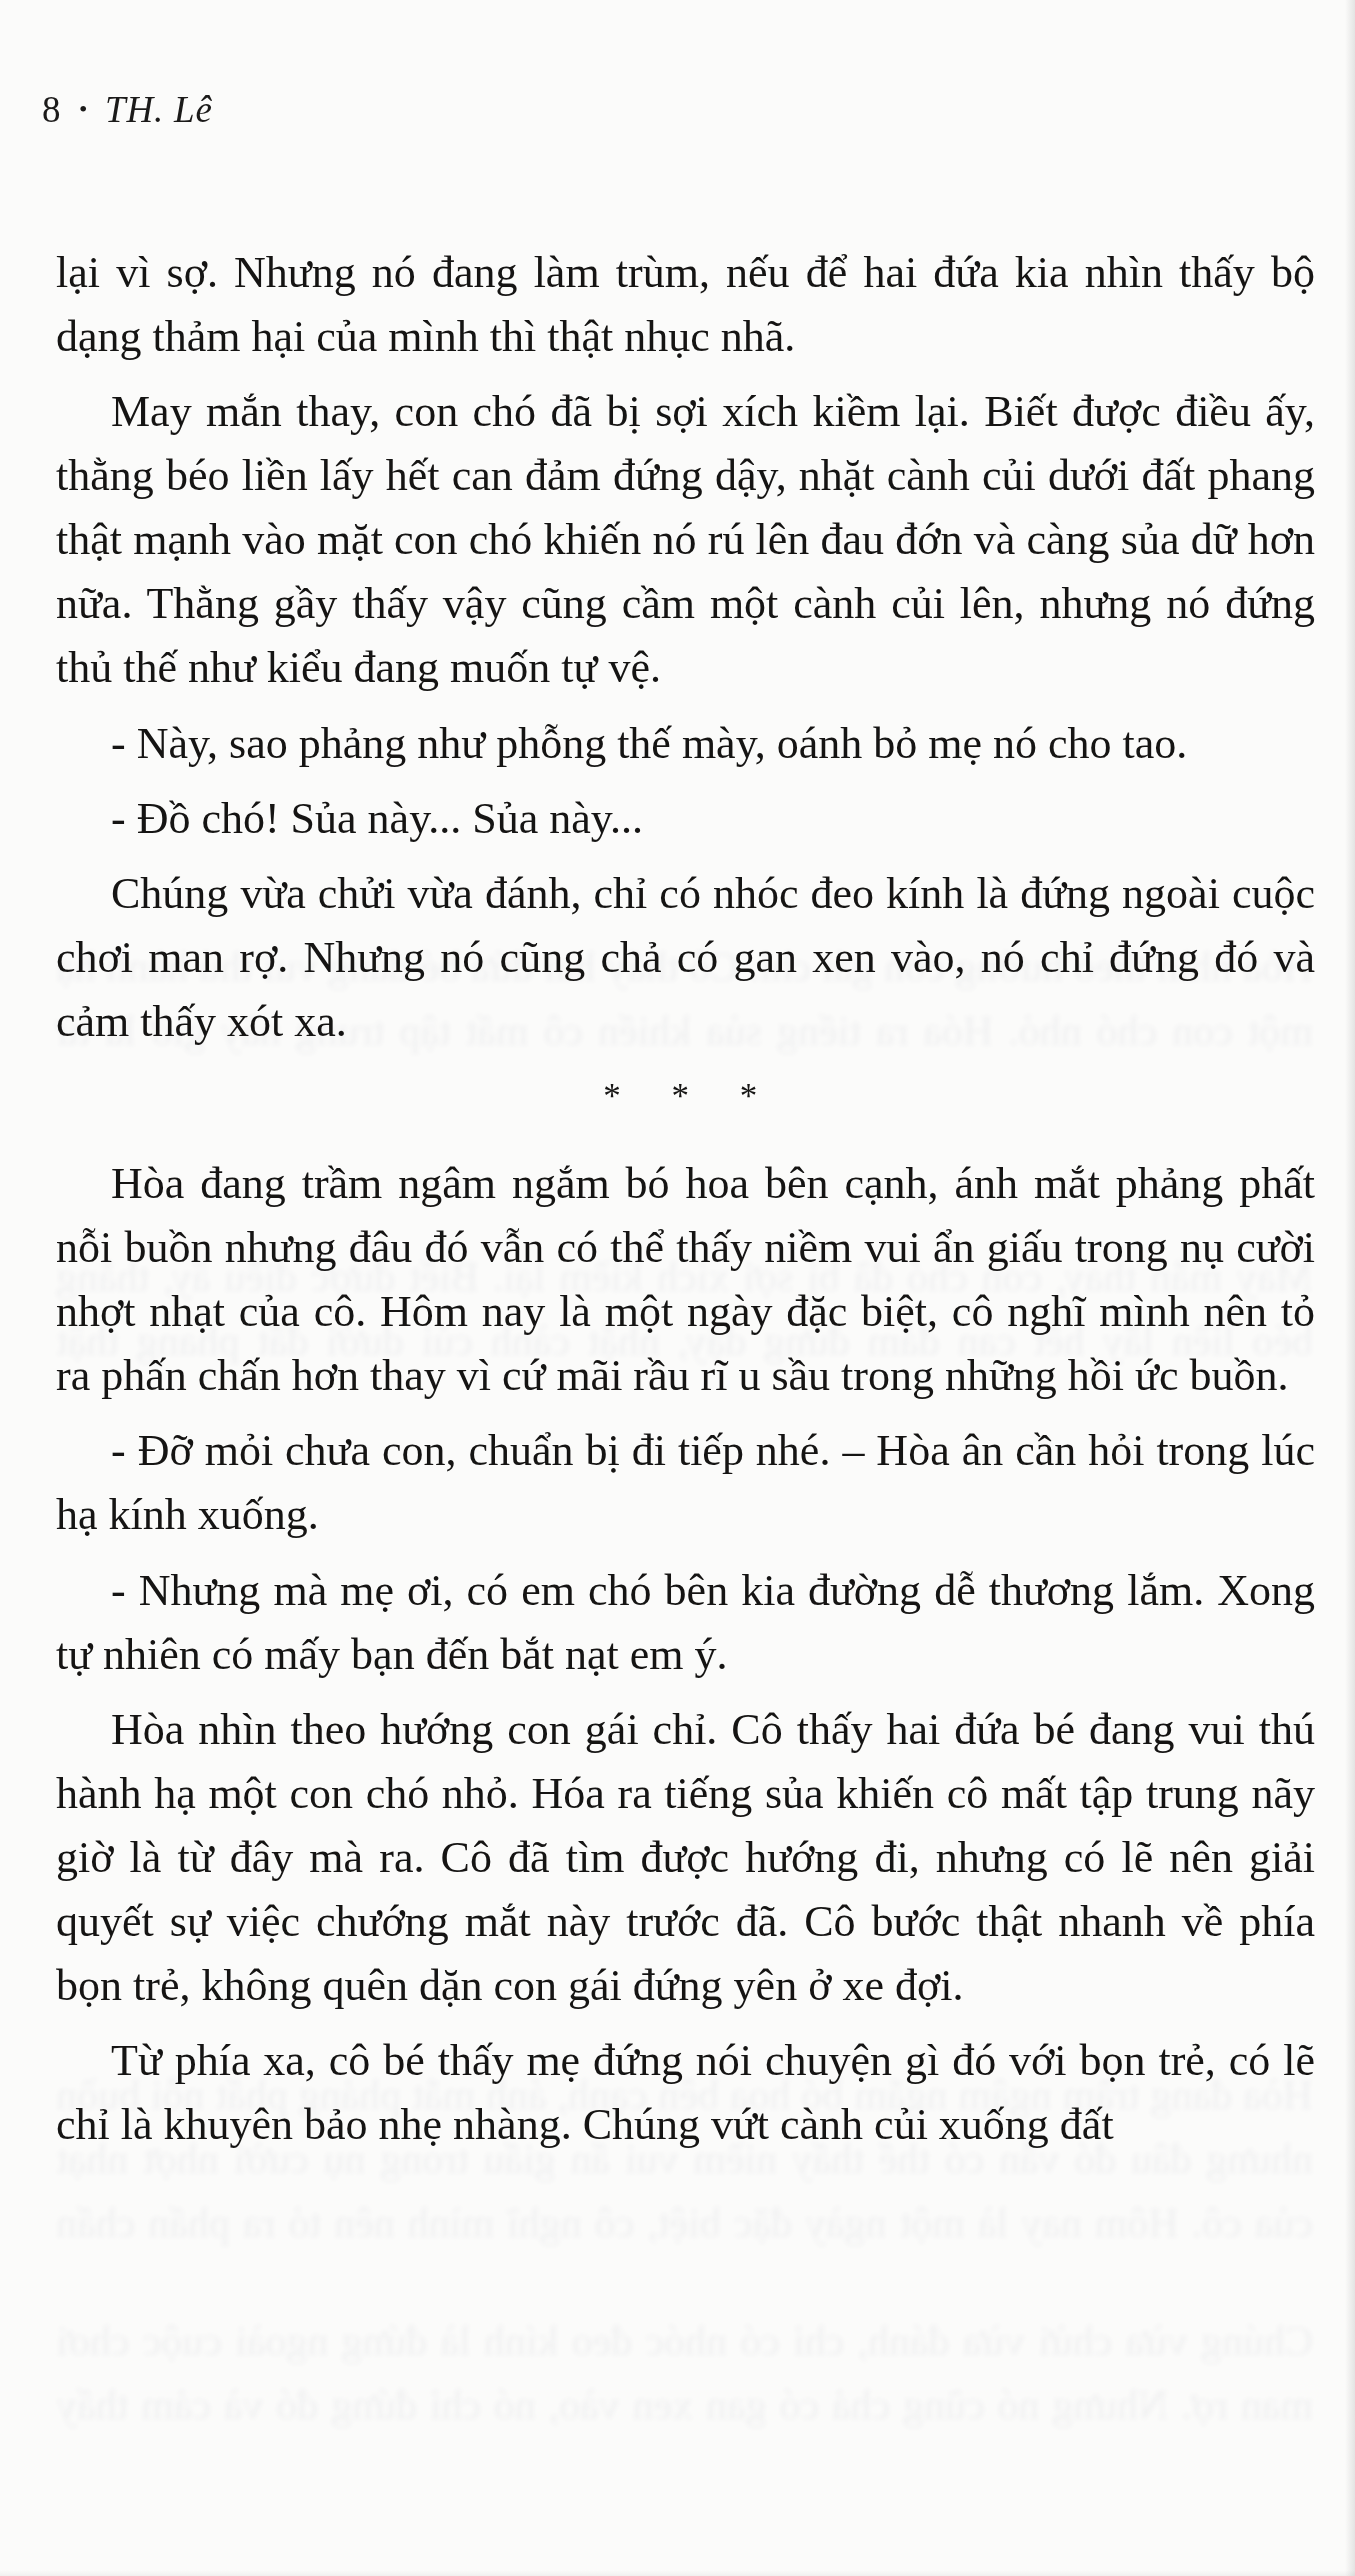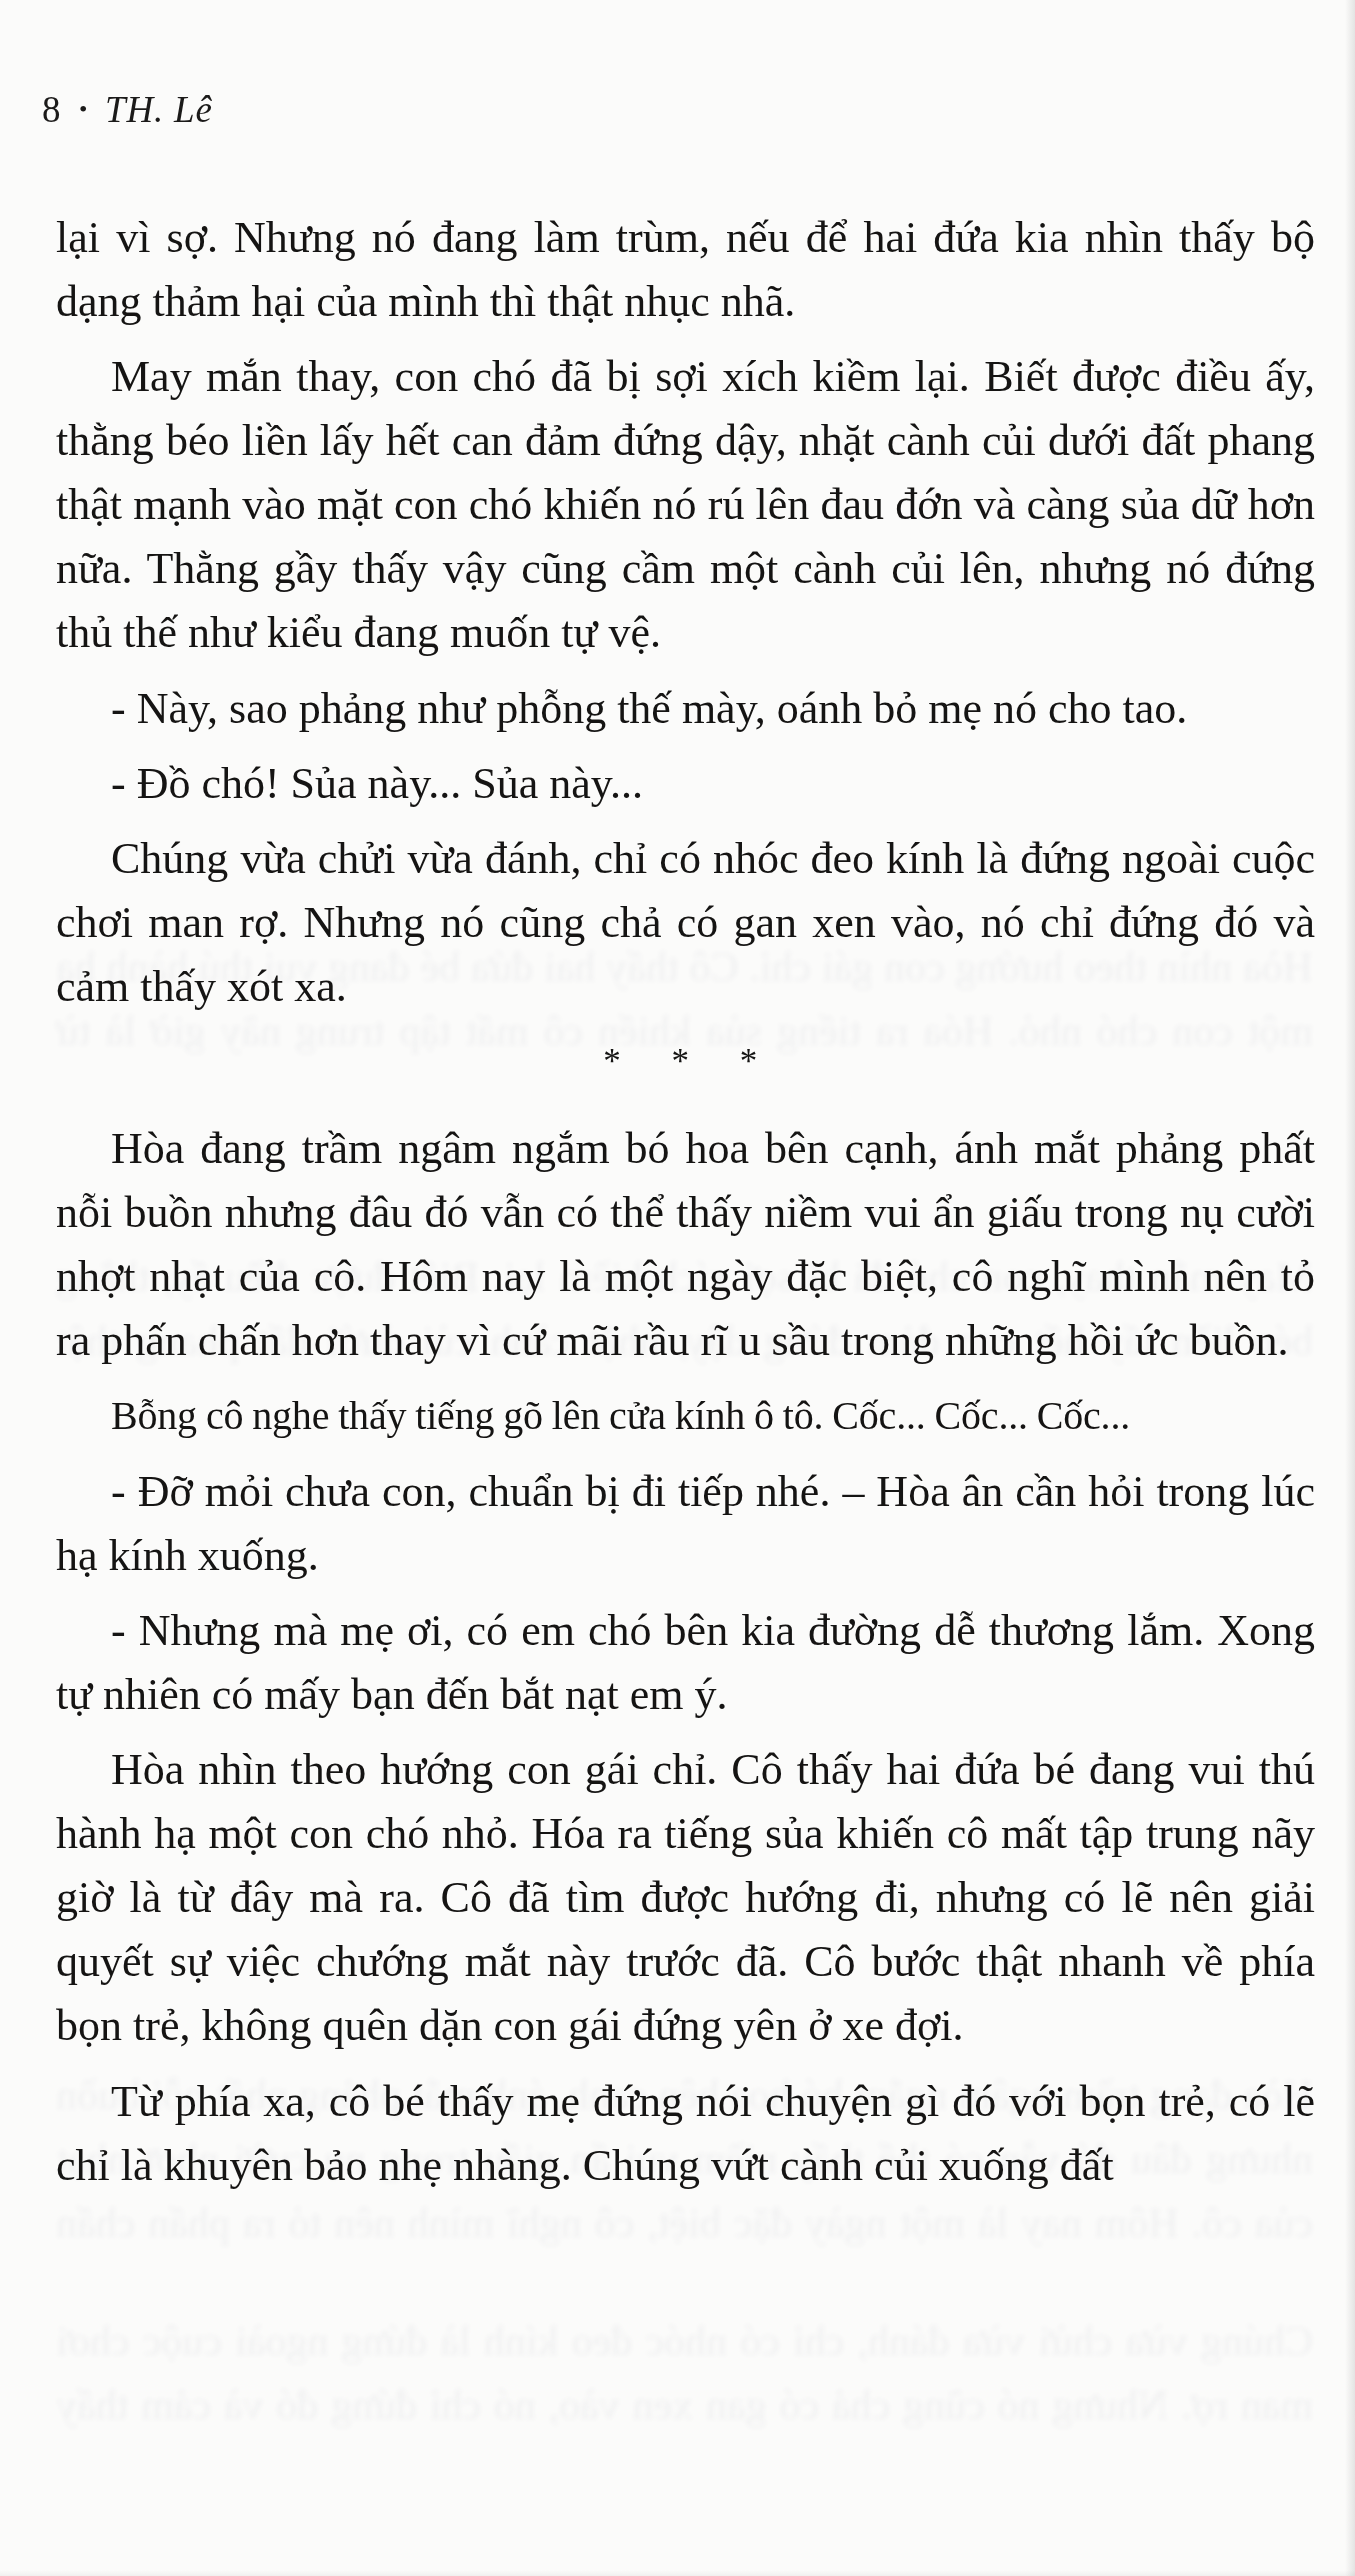--- a/index.html
+++ b/index.html
@@ -41,21 +41,21 @@
     width: 1259px;
     font-size: 44px;
     line-height: 64px;
     text-align: justify;
     color: #151413;
   }
   .body-text p {
     margin: 0 0 11.3px 0;
     text-indent: 55px;
   }
-  .body-text p.no-indent { text-indent: 0; }
+  .body-text p.no-indent { text-indent: 0; margin-top: 35px; }
   .body-text p.tight {
     font-size: 40px;
     letter-spacing: -0.2px;
     word-spacing: -0.8px;
   }
   .separator {
     text-align: center;
     text-indent: 0;
     font-size: 35px;
     line-height: 64px;
@@ -117,21 +117,20 @@
   <article class="body-text">
     <p class="no-indent">lại vì sợ. Nhưng nó đang làm trùm, nếu để hai đứa kia nhìn thấy bộ dạng thảm hại của mình thì thật nhục nhã.</p>
     <p>May mắn thay, con chó đã bị sợi xích kiềm lại. Biết được điều ấy, thằng béo liền lấy hết can đảm đứng dậy, nhặt cành củi dưới đất phang thật mạnh vào mặt con chó khiến nó rú lên đau đớn và càng sủa dữ hơn nữa. Thằng gầy thấy vậy cũng cầm một cành củi lên, nhưng nó đứng thủ thế như kiểu đang muốn tự vệ.</p>
     <p>- Này, sao phảng như phỗng thế mày, oánh bỏ mẹ nó cho tao.</p>
     <p>- Đồ chó! Sủa này... Sủa này...</p>
     <p>Chúng vừa chửi vừa đánh, chỉ có nhóc đeo kính là đứng ngoài cuộc chơi man rợ. Nhưng nó cũng chả có gan xen vào, nó chỉ đứng đó và cảm thấy xót xa.</p>
 
     <div class="separator">* * *</div>
 
     <p>Hòa đang trầm ngâm ngắm bó hoa bên cạnh, ánh mắt phảng phất nỗi buồn nhưng đâu đó vẫn có thể thấy niềm vui ẩn giấu trong nụ cười nhợt nhạt của cô. Hôm nay là một ngày đặc biệt, cô nghĩ mình nên tỏ ra phấn chấn hơn thay vì cứ mãi rầu rĩ u sầu trong những hồi ức buồn.</p>
-    <p class="tight">Bỗng cô nghe thấy tiếng gõ lên cửa kính ô tô. Cốc... Cốc... Cốc...</p>
     <p>- Đỡ mỏi chưa con, chuẩn bị đi tiếp nhé. – Hòa ân cần hỏi trong lúc hạ kính xuống.</p>
     <p>- Nhưng mà mẹ ơi, có em chó bên kia đường dễ thương lắm. Xong tự nhiên có mấy bạn đến bắt nạt em ý.</p>
     <p>Hòa nhìn theo hướng con gái chỉ. Cô thấy hai đứa bé đang vui thú hành hạ một con chó nhỏ. Hóa ra tiếng sủa khiến cô mất tập trung nãy giờ là từ đây mà ra. Cô đã tìm được hướng đi, nhưng có lẽ nên giải quyết sự việc chướng mắt này trước đã. Cô bước thật nhanh về phía bọn trẻ, không quên dặn con gái đứng yên ở xe đợi.</p>
     <p>Từ phía xa, cô bé thấy mẹ đứng nói chuyện gì đó với bọn trẻ, có lẽ chỉ là khuyên bảo nhẹ nhàng. Chúng vứt cành củi xuống đất</p>
   </article>
 
   <div class="edge-right"></div>
   <div class="edge-bottom"></div>
 
 </div>

